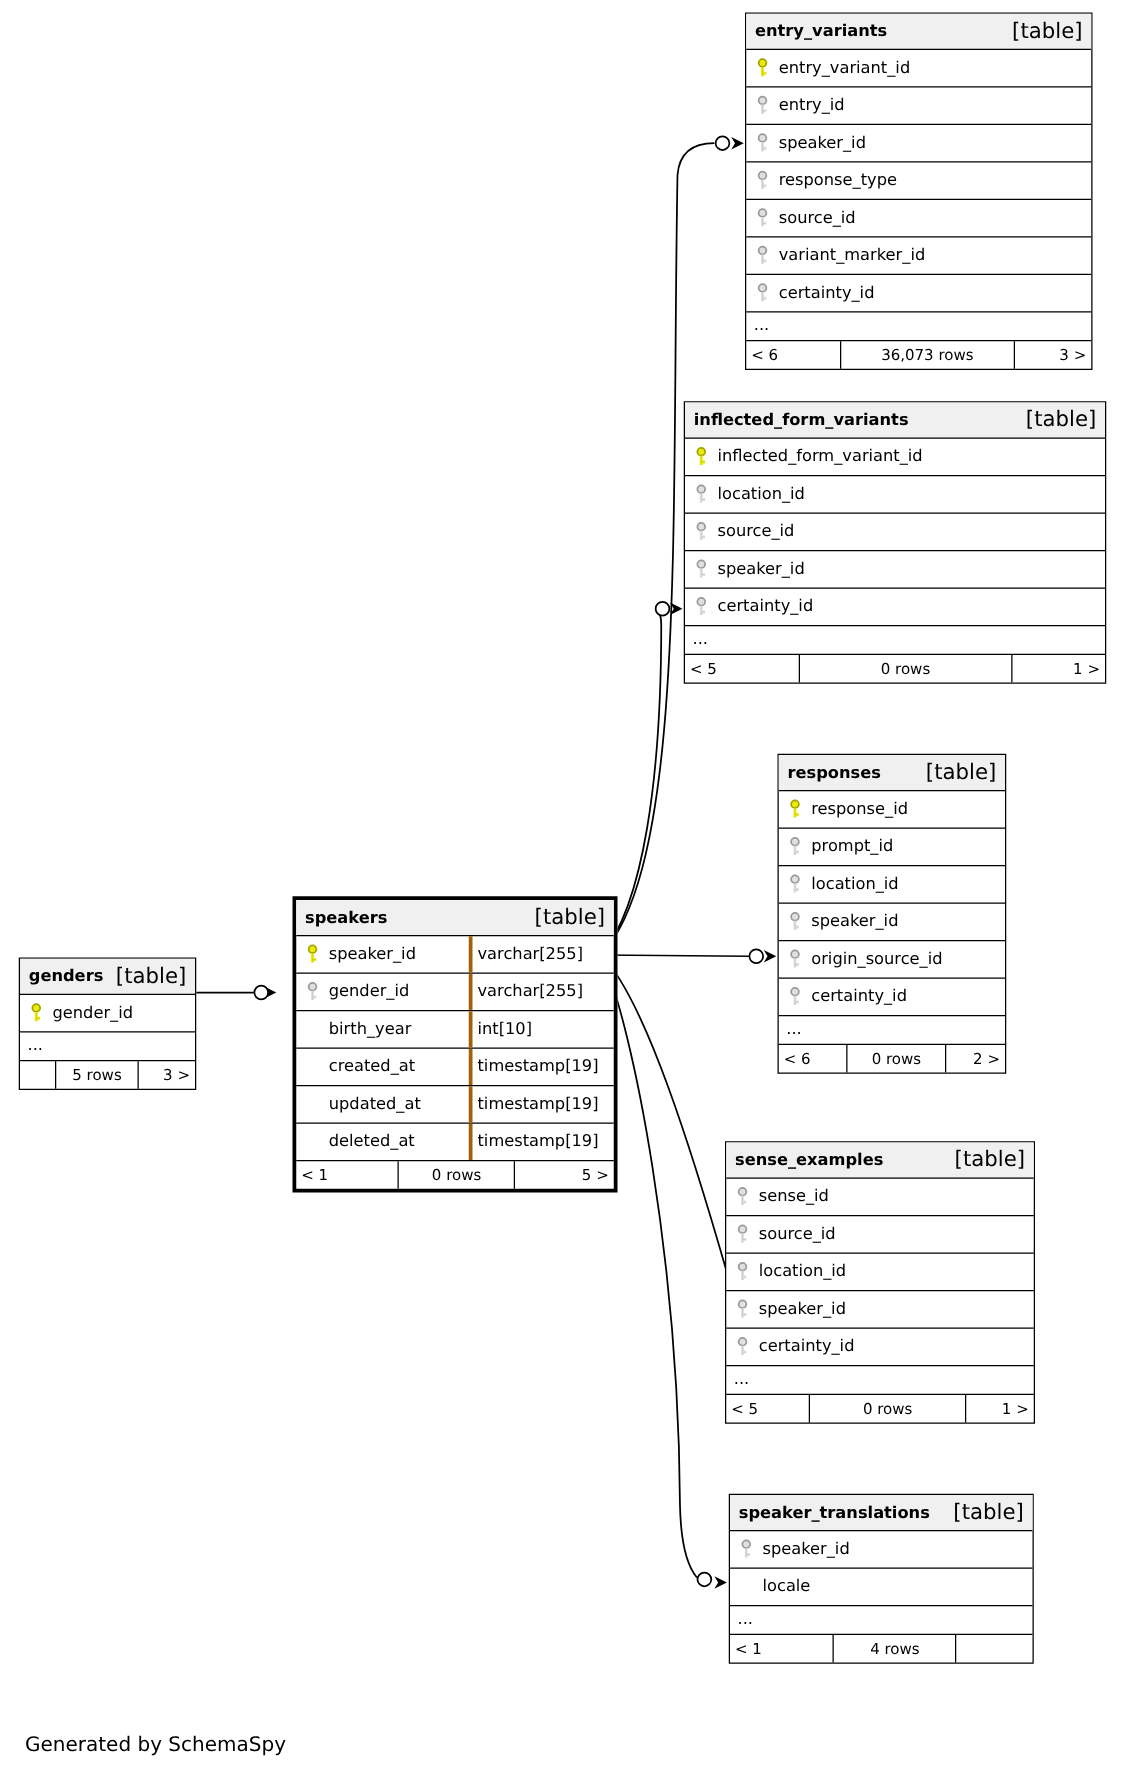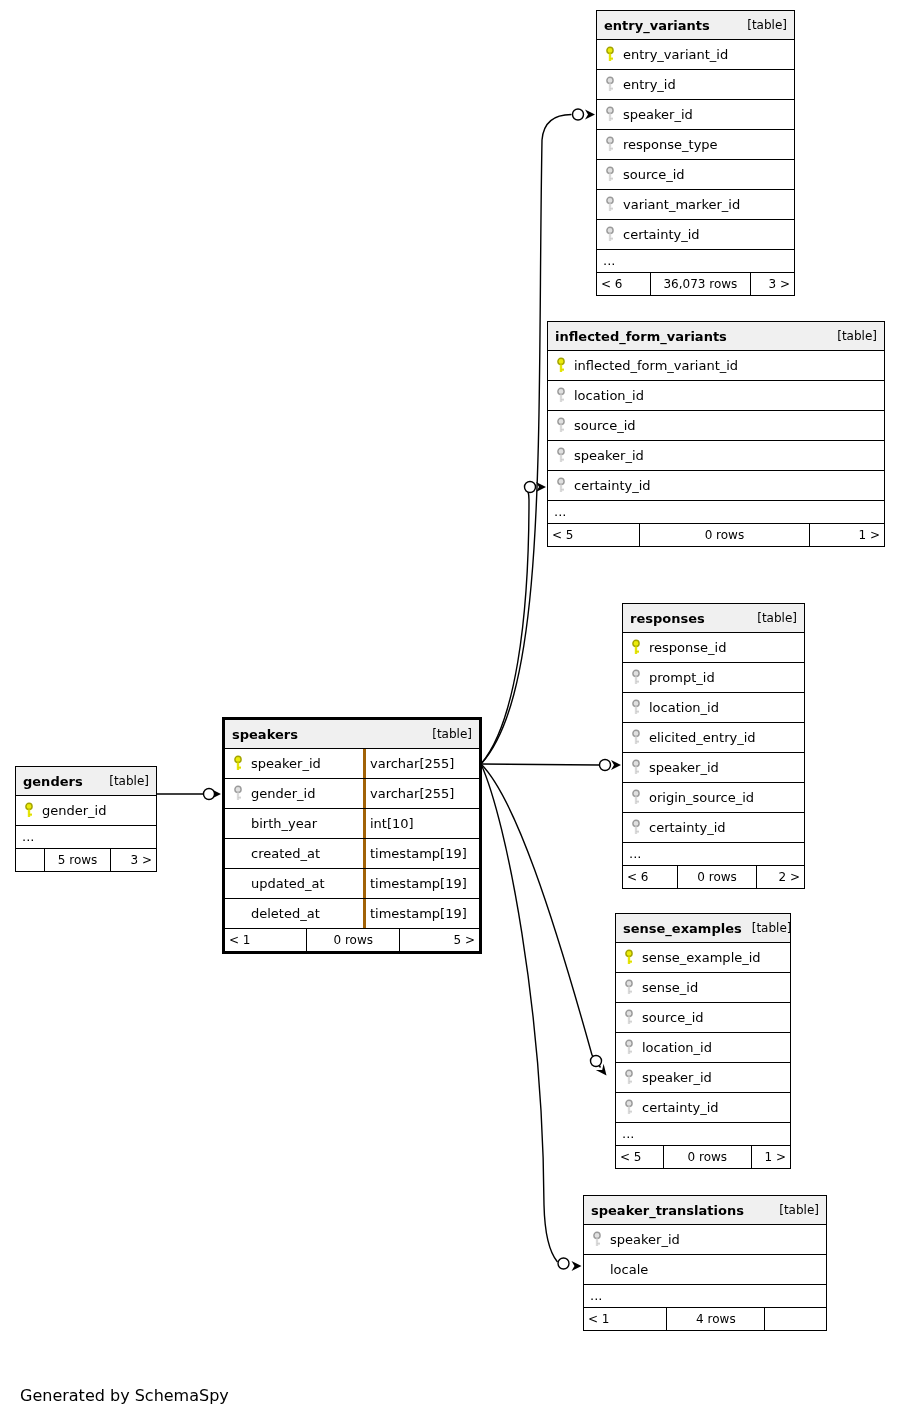--- a/index.html
+++ b/index.html
@@ -5,21 +5,21 @@
   html,body{margin:0;padding:0;background:#fff;}
   .stage{position:relative;width:900px;height:1415px;background:#ffffff;
          font-family:"DejaVu Sans", sans-serif;color:#000;overflow:hidden;}
   svg.rels{position:absolute;left:0;top:0;z-index:0;}
   .t-box{position:absolute;z-index:1;background:#fff;border:1.5px solid #000;
          box-sizing:border-box;font-size:13px;}
   .t-box.thick{border-width:3px;}
   .t-header{display:flex;justify-content:space-between;align-items:center;
             height:28px;background:#f0f0f0;border-bottom:1px solid #000;padding:0 7px;}
   .t-name{font-weight:bold;font-size:13px;white-space:nowrap;}
-  .t-badge{font-size:12px;white-space:nowrap;margin-left:10px;}
+  .t-badge{font-size:17px;white-space:nowrap;margin-left:10px;}
   .t-row{display:flex;align-items:center;height:29px;border-bottom:1px solid #000;}
   .k-cell{flex:0 0 26px;display:flex;justify-content:center;align-items:center;}
   .c-name{white-space:nowrap;padding-right:6px;}
   .c-name.fixed{flex:0 0 112px;padding-right:0;}
   .c-type{flex:1;border-left:3px solid #a16207;align-self:stretch;display:flex;
           align-items:center;padding-left:4px;white-space:nowrap;}
   .t-dots{height:23px;border-bottom:1px solid #000;box-sizing:border-box;
           padding:1px 0 0 6px;font-size:13px;line-height:20px;}
   .t-footer{display:flex;height:22px;font-size:12px;align-items:stretch;}
   .t-footer span{display:flex;align-items:center;box-sizing:border-box;overflow:hidden;}
@@ -54,21 +54,21 @@
       <circle cx="209" cy="794" r="5.5"></circle>
       <circle cx="578" cy="114.5" r="5.5"></circle>
       <circle cx="530" cy="487" r="5.5"></circle>
       <circle cx="605" cy="765" r="5.5"></circle>
       <circle cx="596" cy="1061" r="5.5"></circle>
       <circle cx="563.5" cy="1263.5" r="5.5"></circle>
     </g>
   </svg>
 
   <div id="tables">
-      <div class="t-box" style="left: 596px; top: 10px; width: 199px;">
+      <div class="t-box" style="left: 596px; top: 10px; width: 278px;">
         <div class="t-header">
           <span class="t-name">entry_variants</span>
           <span class="t-badge">[table]</span>
         </div>
         <div class="t-row">
           <span class="k-cell">
             <svg width="12" height="17" viewBox="0 0 12 17">
               <circle cx="6" cy="4.4" r="3.1" fill="#ebeb0a" stroke="#a3a300" stroke-width="1.4"></circle>
               <path d="M6 7.5 V15 M6 12.6 H9" stroke="#ebeb0a" stroke-width="2.4" fill="none"></path>
               <path d="M6 7.5 V15 M6 12.6 H9" stroke="#a3a300" stroke-width="0.6" fill="none" opacity="0.35"></path>
@@ -241,30 +241,20 @@
           <span class="c-name">location_id</span>
         </div>
         <div class="t-row">
           <span class="k-cell">
             <svg width="12" height="17" viewBox="0 0 12 17">
               <circle cx="6" cy="4.4" r="3.1" fill="#e0e0e0" stroke="#9a9a9a" stroke-width="1.4"></circle>
               <path d="M6 7.5 V15 M6 12.6 H9" stroke="#e0e0e0" stroke-width="2.4" fill="none"></path>
               <path d="M6 7.5 V15 M6 12.6 H9" stroke="#9a9a9a" stroke-width="0.6" fill="none" opacity="0.35"></path>
             </svg>
           </span>
-          <span class="c-name">elicited_entry_id</span>
-        </div>
-        <div class="t-row">
-          <span class="k-cell">
-            <svg width="12" height="17" viewBox="0 0 12 17">
-              <circle cx="6" cy="4.4" r="3.1" fill="#e0e0e0" stroke="#9a9a9a" stroke-width="1.4"></circle>
-              <path d="M6 7.5 V15 M6 12.6 H9" stroke="#e0e0e0" stroke-width="2.4" fill="none"></path>
-              <path d="M6 7.5 V15 M6 12.6 H9" stroke="#9a9a9a" stroke-width="0.6" fill="none" opacity="0.35"></path>
-            </svg>
-          </span>
           <span class="c-name">speaker_id</span>
         </div>
         <div class="t-row">
           <span class="k-cell">
             <svg width="12" height="17" viewBox="0 0 12 17">
               <circle cx="6" cy="4.4" r="3.1" fill="#e0e0e0" stroke="#9a9a9a" stroke-width="1.4"></circle>
               <path d="M6 7.5 V15 M6 12.6 H9" stroke="#e0e0e0" stroke-width="2.4" fill="none"></path>
               <path d="M6 7.5 V15 M6 12.6 H9" stroke="#9a9a9a" stroke-width="0.6" fill="none" opacity="0.35"></path>
             </svg>
           </span>
@@ -280,21 +270,21 @@
           </span>
           <span class="c-name">certainty_id</span>
         </div>
         <div class="t-dots">...</div>
         <div class="t-footer">
           <span class="f-prev" style="flex: 0 0 30%;">&lt; 6</span>
           <span class="f-rows" style="flex: 0 0 44%;">0 rows</span>
           <span class="f-next" style="flex: 0 0 26%;">2 &gt;</span>
         </div>
       </div>
-      <div class="t-box thick" style="left: 222px; top: 717px; width: 260px;">
+      <div class="t-box thick" style="left: 234px; top: 717px; width: 260px;">
         <div class="t-header">
           <span class="t-name">speakers</span>
           <span class="t-badge">[table]</span>
         </div>
         <div class="t-row">
           <span class="k-cell">
             <svg width="12" height="17" viewBox="0 0 12 17">
               <circle cx="6" cy="4.4" r="3.1" fill="#ebeb0a" stroke="#a3a300" stroke-width="1.4"></circle>
               <path d="M6 7.5 V15 M6 12.6 H9" stroke="#ebeb0a" stroke-width="2.4" fill="none"></path>
               <path d="M6 7.5 V15 M6 12.6 H9" stroke="#a3a300" stroke-width="0.6" fill="none" opacity="0.35"></path>
@@ -355,34 +345,24 @@
           </span>
           <span class="c-name">gender_id</span>
         </div>
         <div class="t-dots">...</div>
         <div class="t-footer">
           <span class="f-prev" style="flex: 0 0 20%;"></span>
           <span class="f-rows" style="flex: 0 0 48%;">5 rows</span>
           <span class="f-next" style="flex: 0 0 32%;">3 &gt;</span>
         </div>
       </div>
-      <div class="t-box" style="left: 615px; top: 913px; width: 176px;">
+      <div class="t-box" style="left: 580px; top: 913px; width: 248px;">
         <div class="t-header">
           <span class="t-name">sense_examples</span>
           <span class="t-badge">[table]</span>
-        </div>
-        <div class="t-row">
-          <span class="k-cell">
-            <svg width="12" height="17" viewBox="0 0 12 17">
-              <circle cx="6" cy="4.4" r="3.1" fill="#ebeb0a" stroke="#a3a300" stroke-width="1.4"></circle>
-              <path d="M6 7.5 V15 M6 12.6 H9" stroke="#ebeb0a" stroke-width="2.4" fill="none"></path>
-              <path d="M6 7.5 V15 M6 12.6 H9" stroke="#a3a300" stroke-width="0.6" fill="none" opacity="0.35"></path>
-            </svg>
-          </span>
-          <span class="c-name">sense_example_id</span>
         </div>
         <div class="t-row">
           <span class="k-cell">
             <svg width="12" height="17" viewBox="0 0 12 17">
               <circle cx="6" cy="4.4" r="3.1" fill="#e0e0e0" stroke="#9a9a9a" stroke-width="1.4"></circle>
               <path d="M6 7.5 V15 M6 12.6 H9" stroke="#e0e0e0" stroke-width="2.4" fill="none"></path>
               <path d="M6 7.5 V15 M6 12.6 H9" stroke="#9a9a9a" stroke-width="0.6" fill="none" opacity="0.35"></path>
             </svg>
           </span>
           <span class="c-name">sense_id</span>

